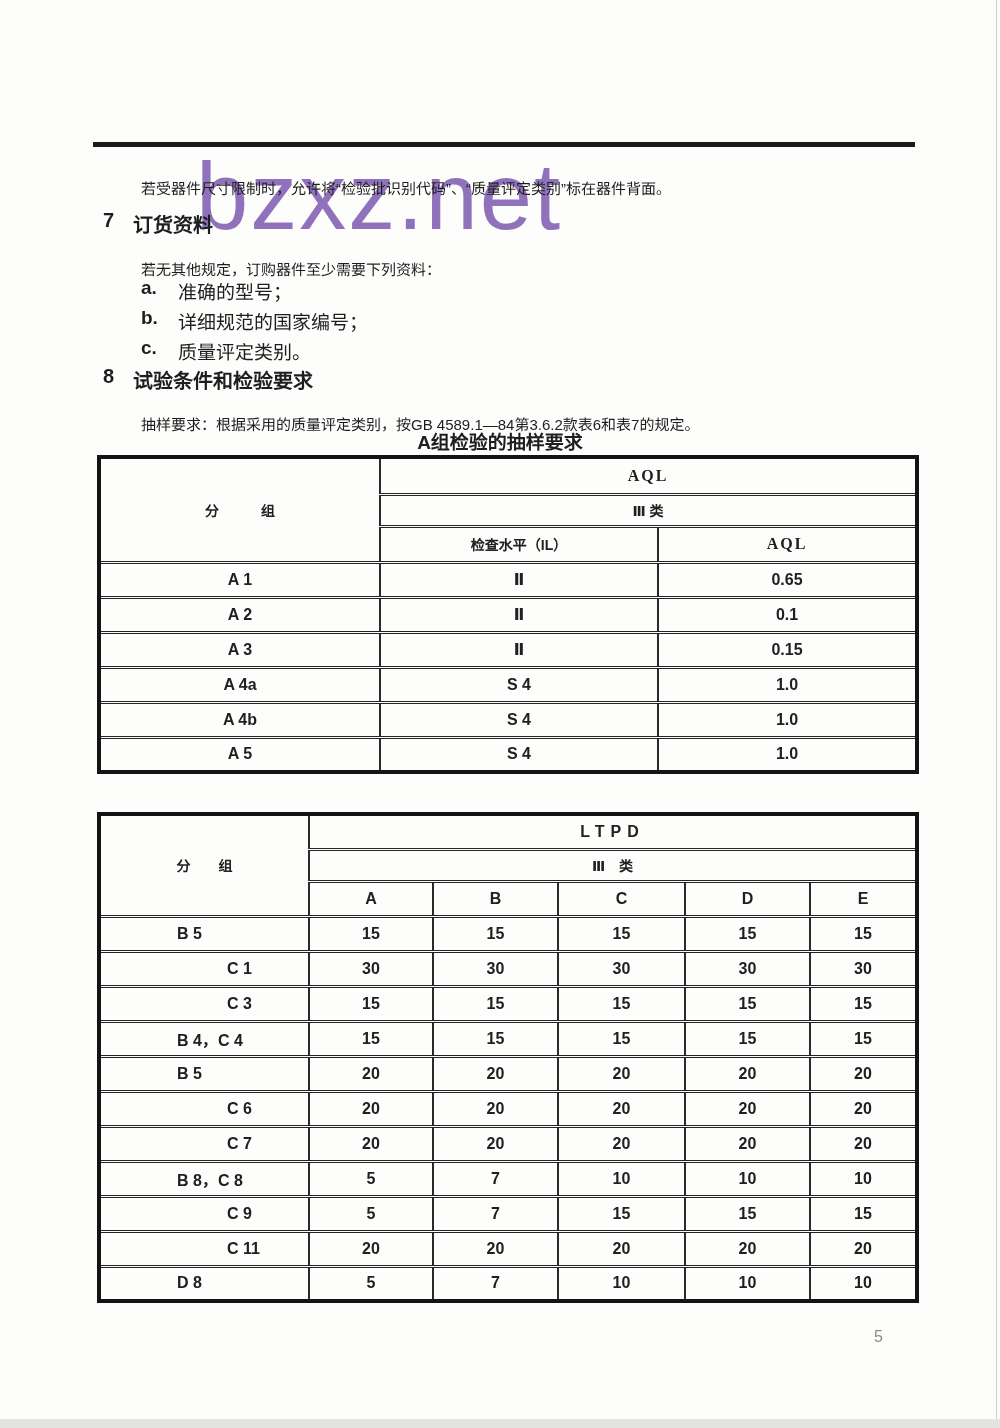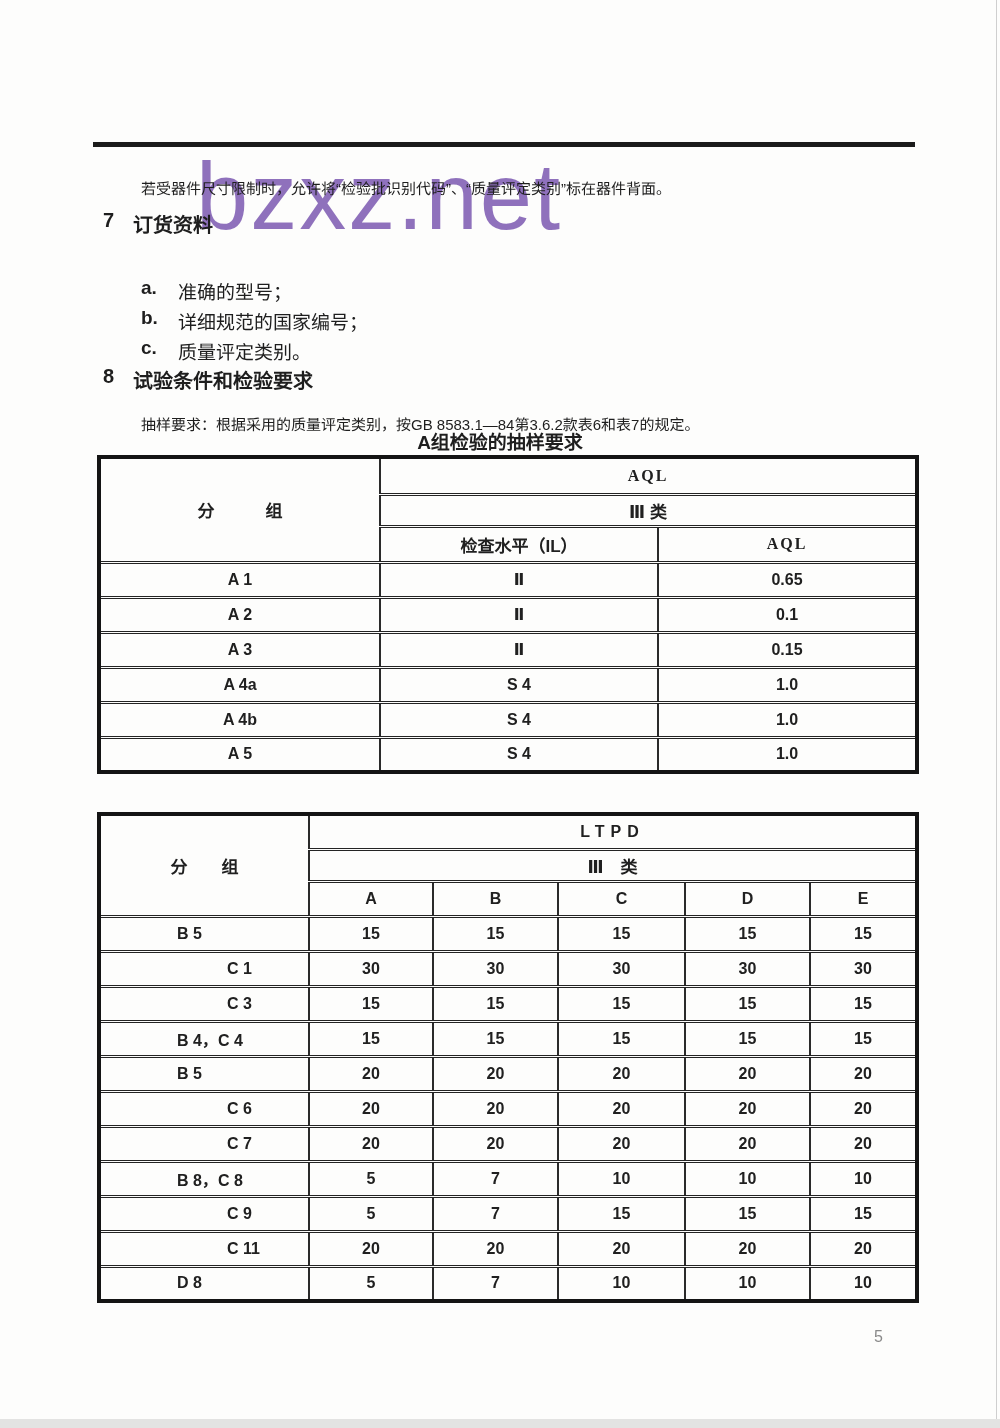--- a/index.html
+++ b/index.html
@@ -41,21 +41,21 @@
   table.tbl{
     position:absolute;border-collapse:collapse;table-layout:fixed;
     left:97px;border:4px solid #141414;z-index:1;background:transparent;
   }
   .tbl td{
     border-left:2px solid #2a2a2a;border-right:2px solid #2a2a2a;
     border-top:3px double #242424;border-bottom:none;
     text-align:center;vertical-align:middle;
     font-size:16px;font-weight:600;padding:0;color:#202020;
   }
-  .tbl td.cjk{font-size:17px;}
+  .tbl td.cjk{font-size:14px;}
   .ls2{letter-spacing:2px;font-family:Liberation Serif, serif;}
   .ls5{letter-spacing:6px;}
 
   .tbl-a{top:455px;width:818px;}
   .tbl-a thead tr:nth-child(1){height:37px;}
   .tbl-a thead tr:nth-child(2){height:32px;}
   .tbl-a thead tr:nth-child(3){height:36px;}
   .tbl-a tbody tr{height:35px;}
 
   .tbl-b{top:812px;width:818px;}
@@ -79,41 +79,42 @@
   <div class="watermark nowrap">bzxz.net</div>
 
   <div class="layer header-rule"></div>
 
   <p class="layer para intro nowrap">若受器件尺寸限制时，允许将“检验批识别代码”、“质量评定类别”标在器件背面。</p>
 
   <div class="layer heading h7 nowrap">
     <span class="num">7</span>
     <span>订货资料</span>
   </div>
+  <p class="layer para body7 nowrap">若无其他规定，订购器件至少需要下列资料：</p>
 
   <div class="layer list" id="order-list">
       <div class="list-item nowrap">
         <span class="lbl">a.</span>
         <span>准确的型号；</span>
       </div>
       <div class="list-item nowrap">
         <span class="lbl">b.</span>
         <span>详细规范的国家编号；</span>
       </div>
       <div class="list-item nowrap">
         <span class="lbl">c.</span>
         <span>质量评定类别。</span>
       </div>
     </div>
 
   <div class="layer heading h8 nowrap">
     <span class="num">8</span>
     <span>试验条件和检验要求</span>
   </div>
-  <p class="layer para body8 nowrap">抽样要求：根据采用的质量评定类别，按GB 8583.1—84第3.6.2款表6和表7的规定。</p>
+  <p class="layer para body8 nowrap">抽样要求：根据采用的质量评定类别，按GB 4589.1—84第3.6.2款表6和表7的规定。</p>
 
   <div class="layer tbl-title title-a nowrap">A组检验的抽样要求</div>
   <table class="tbl tbl-a">
     <colgroup>
         <col style="width:281px">
         <col style="width:278px">
         <col style="width:259px">
       </colgroup>
     <thead>
       <tr>

